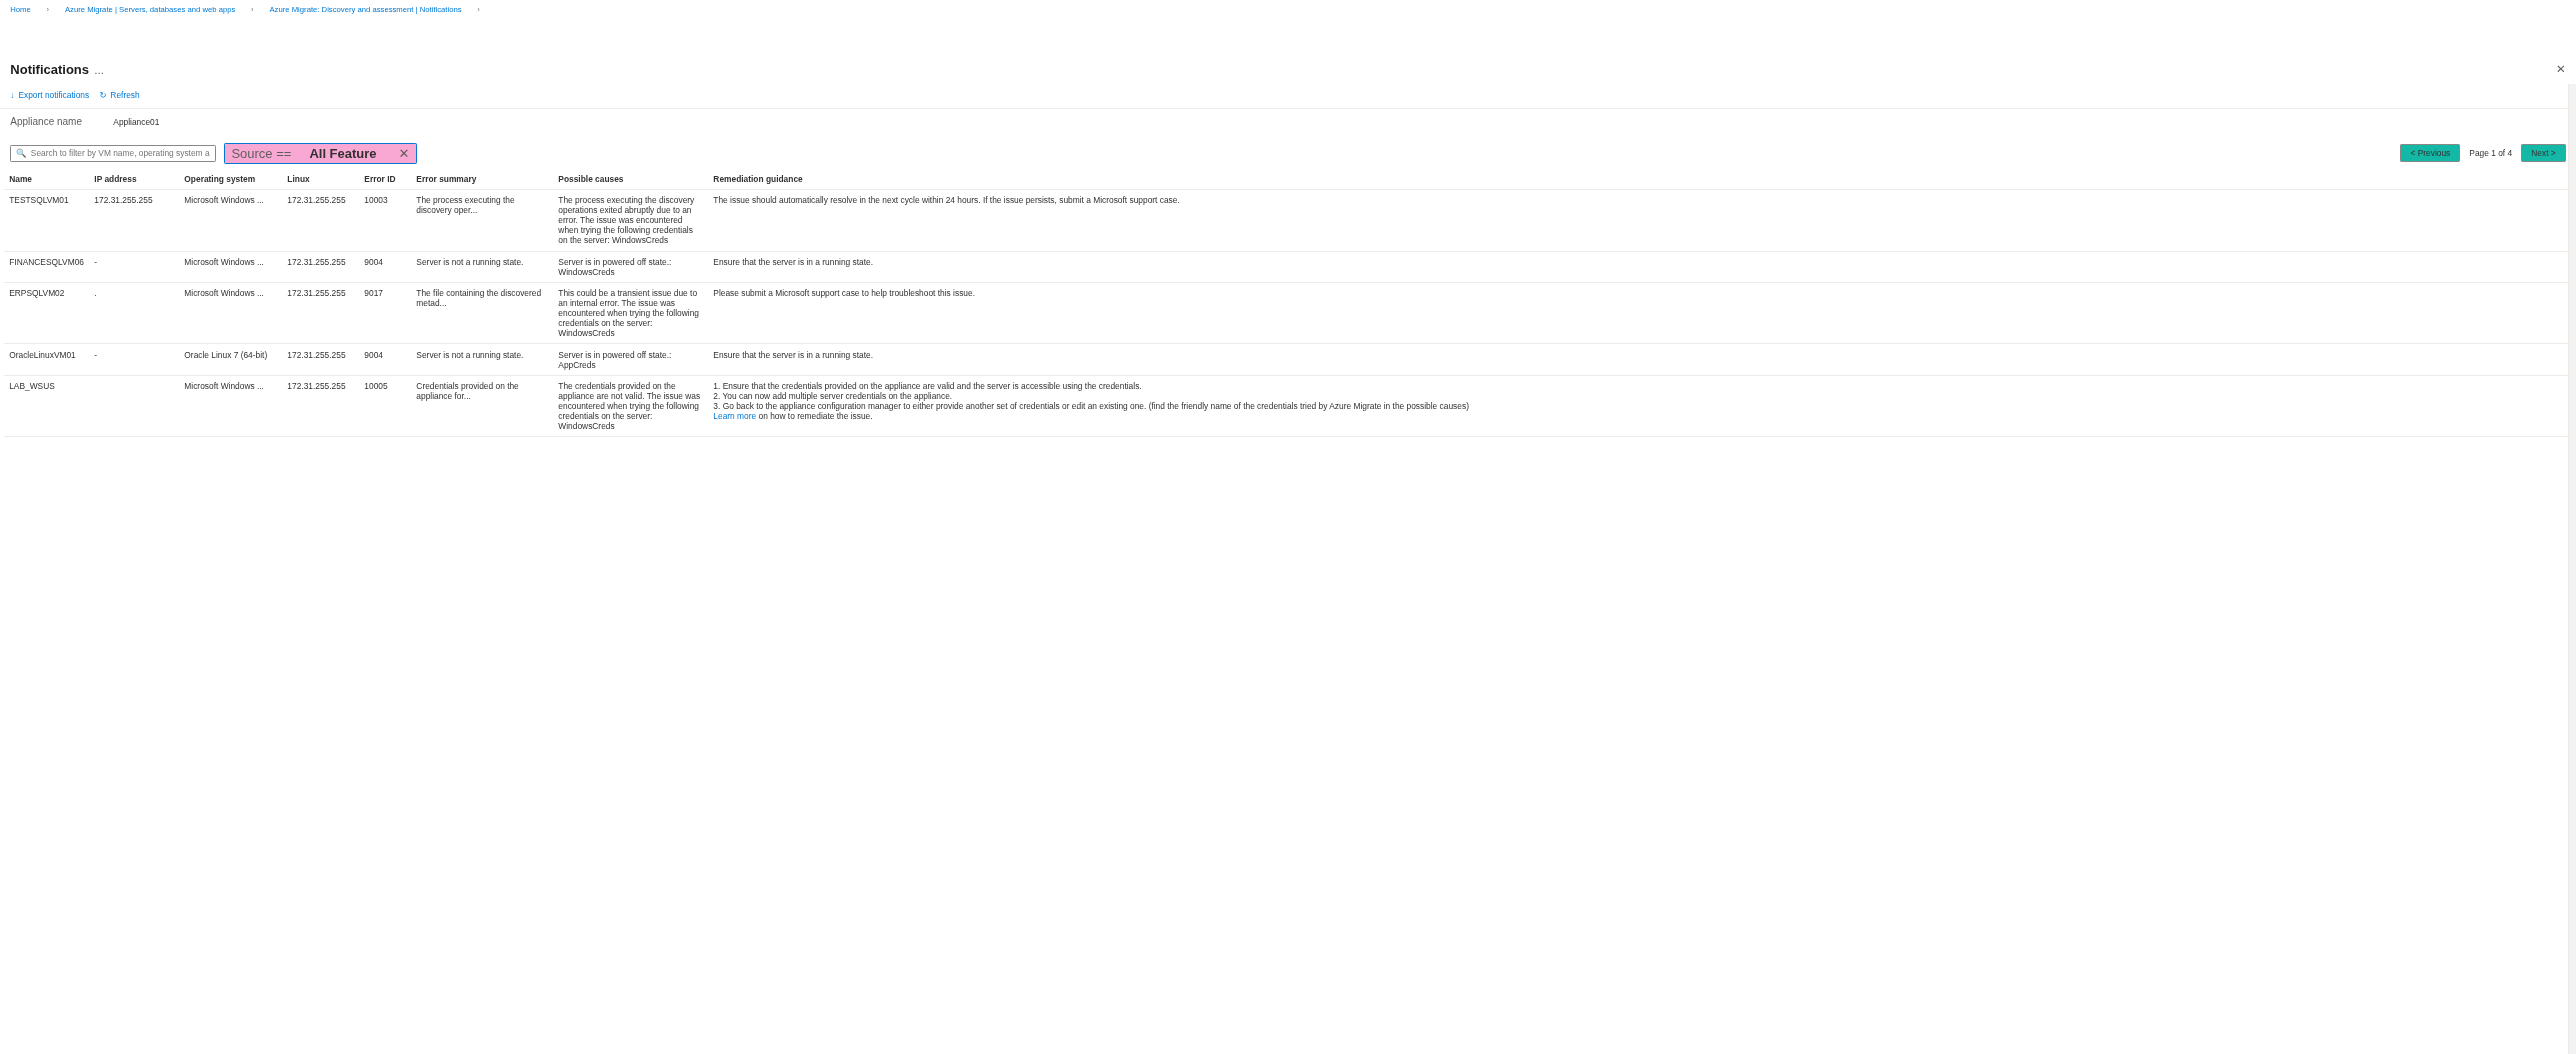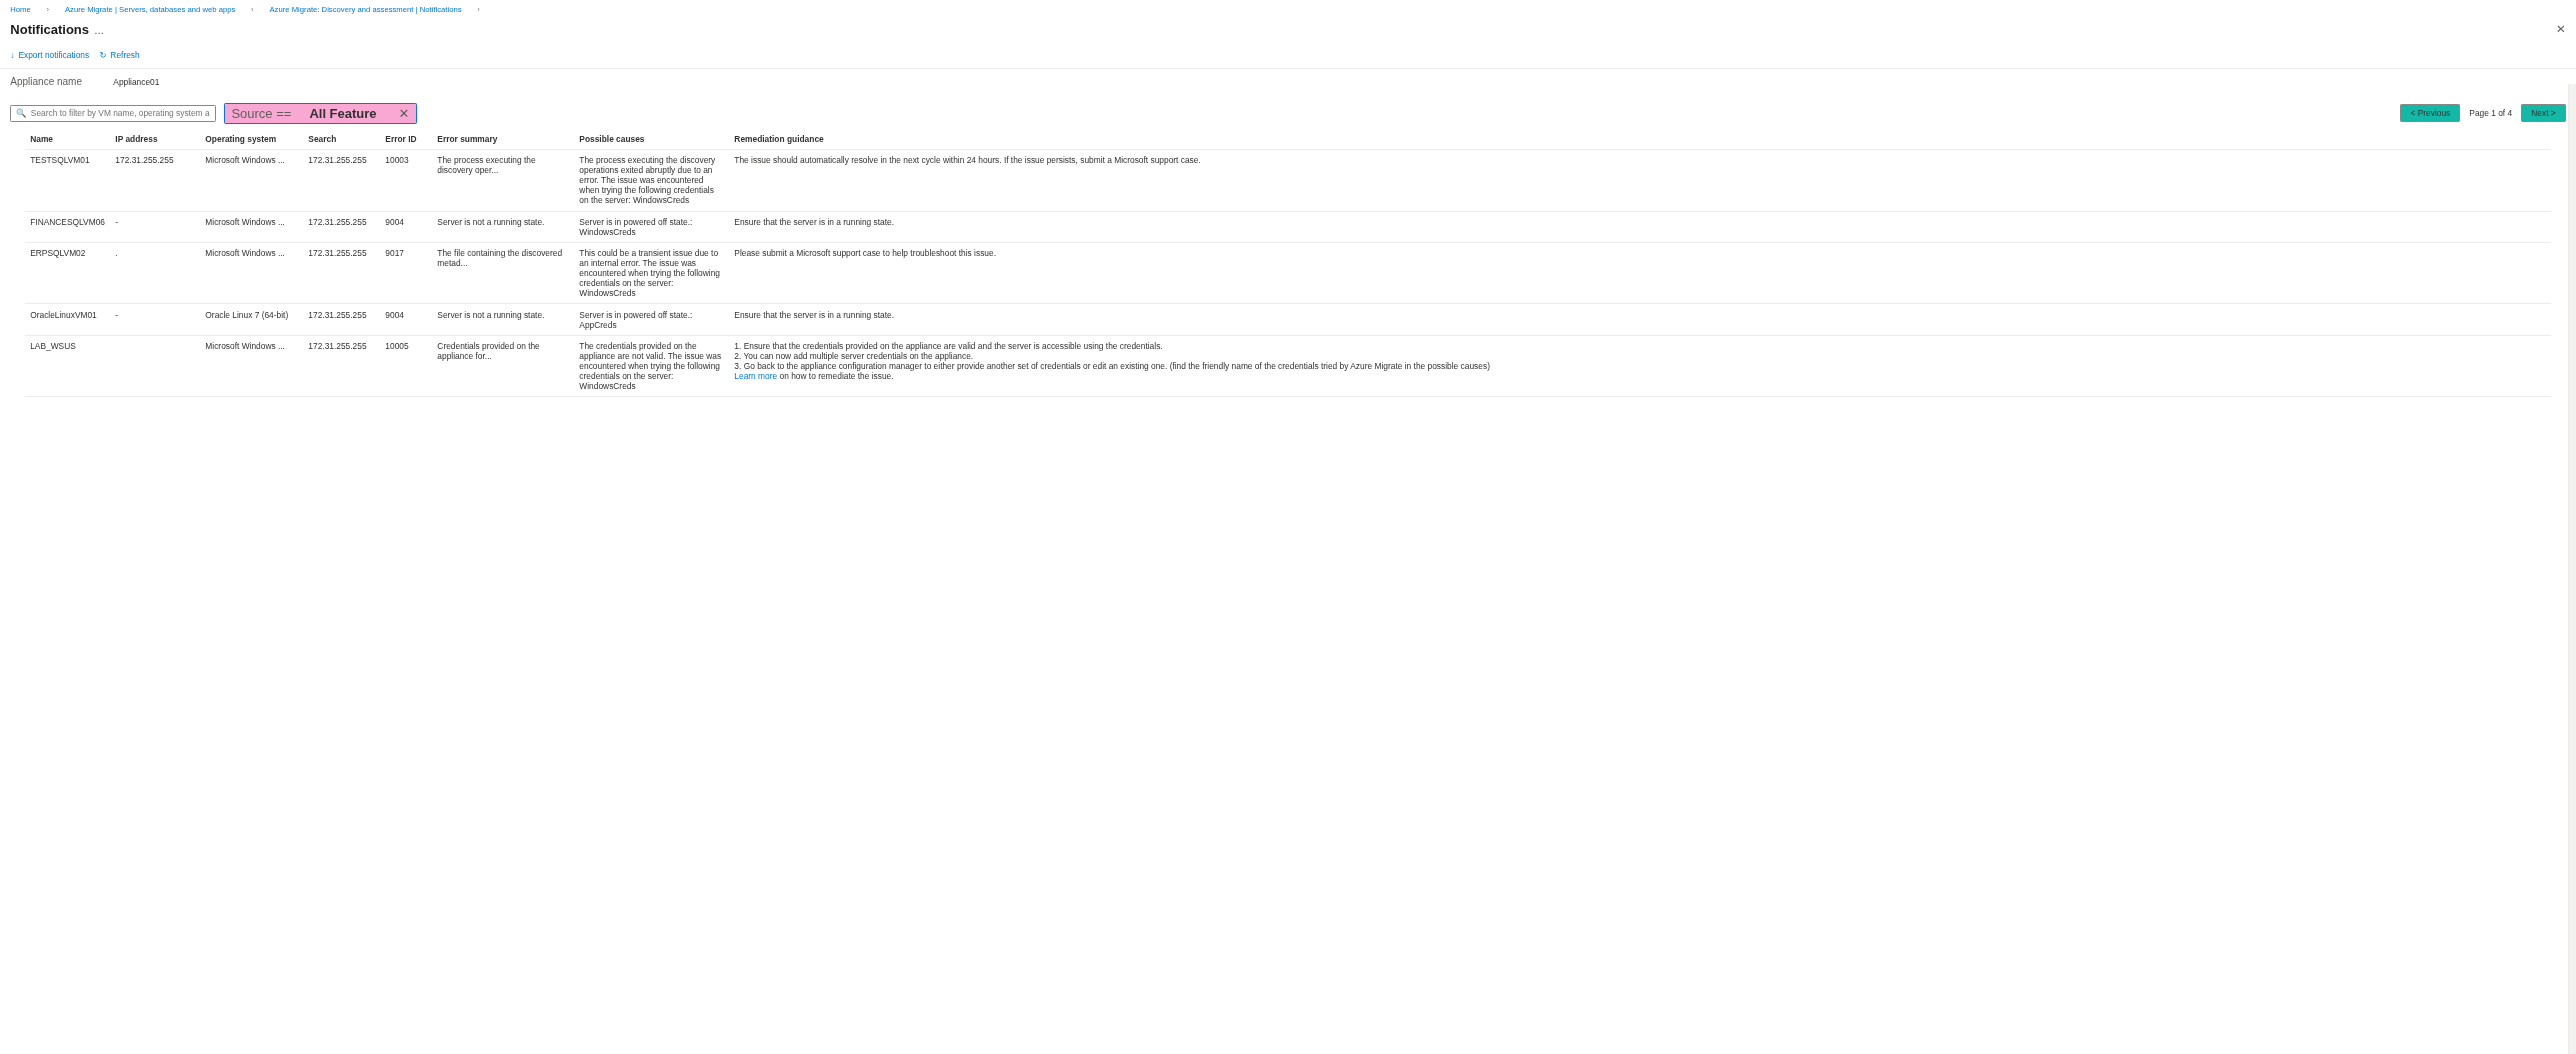--- a/index.html
+++ b/index.html
@@ -1,41 +1,41 @@
 <!DOCTYPE html>
 <html style="font-size:10.3px"><head>
   <meta charset="utf-8">
   <style>
     * { box-sizing: border-box; margin: 0; padding: 0; }
     body { font-family: 'Segoe UI', Arial, sans-serif; font-size: 8.4px; color: #323130; background: #fff; overflow-x: hidden; }
     .breadcrumb { display: flex; align-items: center; padding: 5.2px 10.3px; font-size: 7.7px; color: #0078d4; gap: 16px; }
     .breadcrumb span { color: #605e5c; }
     .breadcrumb a { color: #0078d4; text-decoration: none; }
     .breadcrumb .separator { color: #605e5c; font-size: 6.4px; }
-    .page-header { display: flex; align-items: center; justify-content: space-between; padding: 2.6px 10.3px 5.2px 10.3px; }
+    .page-header { display: flex; align-items: center; justify-content: space-between; padding: 2.6px 10.3px 5.2px 10.3px; margin-top: 40px; }
     .page-title-row { display: flex; align-items: center; gap: 5.2px; }
     .page-title { font-size: 13px; font-weight: 600; color: #1b1b1b; }
     .more-icon { color: #605e5c; cursor: pointer; font-size: 11.6px; }
     .close-icon { color: #605e5c; cursor: pointer; font-size: 11.6px; }
     .toolbar { display: flex; align-items: center; gap: 10.3px; padding: 5.2px 10.3px; border-bottom: 0.6px solid #edebe9; }
     .toolbar-btn { display: flex; align-items: center; gap: 3.9px; color: #0078d4; background: none; border: none; cursor: pointer; font-size: 8.4px; padding: 2.6px 0; }
     .metadata-section { padding: 7.7px 10.3px; }
     .metadata-row { display: flex; align-items: center; margin-bottom: 2.6px; }
     .metadata-label { color: #605e5c; width: 103px; font-size: 10px; }
     .metadata-value { color: #323130; font-size: 8.4px; }
     .filter-row { display: flex; align-items: center; justify-content: space-between; padding: 5.2px 10.3px; gap: 7.7px; }
     .search-box { display: flex; align-items: center; border: 0.6px solid #8a8886; padding: 2.6px 5.2px; width: 206px; gap: 3.9px; border-radius: 1.3px; }
     .search-box input { border: none; outline: none; font-size: 8.4px; color: #323130; width: 100%; }
     .filter-badge { display: flex; align-items: center; gap: 18px; background: #f9a8d4; border: 0.6px solid #0078d4; padding: 1.9px 6.4px; border-radius: 1.3px; font-size: 13px; color: #0078d4; }
     .filter-badge .eq { color: #605e5c; }
     .filter-badge .val { font-weight: 600; color: #323130; }
     .pagination { display: flex; align-items: center; gap: 3.9px; }
     .page-info { font-size: 8.4px; color: #323130; padding: 0 5.2px; }
     .pag-btn { border: 0.6px solid #8a8886; background: #14b8a6; padding: 3.2px 9px; cursor: pointer; font-size: 8.4px; color: #323130; border-radius: 1.3px; }
-    .table-container { padding: 0 25px; overflow-x: auto; }
+    .table-container { padding: 0 4px; overflow-x: auto; }
     table { width: 100%; border-collapse: collapse; }
     thead tr { border-bottom: 1.3px solid #edebe9; }
     th { text-align: left; padding: 5.2px 5.2px; font-weight: 600; font-size: 8.4px; color: #323130; white-space: nowrap; }
     td { padding: 5.2px 5.2px; font-size: 8.4px; color: #323130; border-bottom: 0.6px solid #edebe9; vertical-align: top; }
     .col-name { width: 77px; }
     .col-ip { width: 90px; }
     .col-os { width: 103px; }
     .col-source { width: 77px; }
     .col-errorid { width: 52px; }
     .col-errsum { width: 142px; }
@@ -104,21 +104,21 @@
     </div>
   </div>
 
   <div class="table-container">
     <table>
       <thead>
         <tr>
           <th class="col-name">Name</th>
           <th class="col-ip">IP address</th>
           <th class="col-os">Operating system</th>
-          <th class="col-source">Search</th>
+          <th class="col-source">Linux</th>
           <th class="col-errorid">Error ID</th>
           <th class="col-errsum">Error summary</th>
           <th class="col-cause">Possible causes</th>
           <th class="col-remediation">Remediation guidance</th>
         </tr>
       </thead>
       <tbody id="table-body">
       <tr>
             <td>TESTSQLVM01</td>
             <td>172.31.255.255</td>

